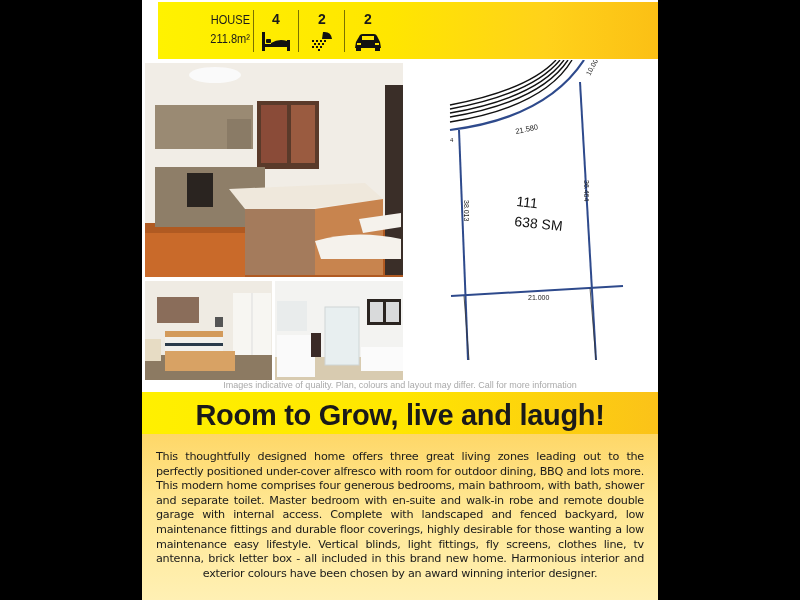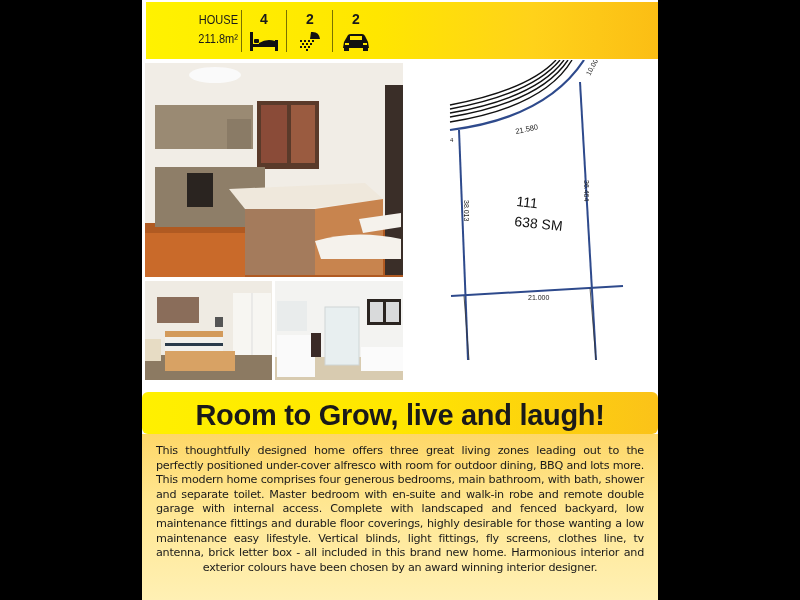--- a/index.html
+++ b/index.html
@@ -1,37 +1,37 @@
 <!DOCTYPE html>
 <html><head>
 <meta charset="utf-8">
 <style>
   html,body{margin:0;padding:0;}
   body{width:800px;height:600px;background:#000;position:relative;overflow:hidden;font-family:"DejaVu Sans",sans-serif;}
   .page{position:absolute;left:142px;top:0;width:516px;height:600px;background:#fff;overflow:hidden;}
-  .header{position:absolute;left:4px;top:2px;width:516px;height:57px;background:linear-gradient(90deg,#fff200 0%,#ffe600 45%,#ffd21a 75%,#fbbd14 100%);text-decoration:underline;}
+  .header{position:absolute;left:16px;top:2px;width:516px;height:57px;background:linear-gradient(90deg,#fff200 0%,#ffe600 45%,#ffd21a 75%,#fbbd14 100%);text-decoration:underline;}
   .spec{position:absolute;top:8px;text-align:center;color:#1a1a1a;}
   .house{left:30px;width:62px;font-family:"Liberation Sans",sans-serif;font-size:13px;line-height:19px;text-align:right;transform:scaleX(0.85);transform-origin:right;}
   .sep{position:absolute;top:8px;width:1px;height:42px;background:#7a7100;}
   .icnum{font-family:"Liberation Sans",sans-serif;font-size:14px;font-weight:bold;width:40px;}
   .icnum .n{display:block;line-height:18px;}
   .icnum svg{display:block;margin:2px auto 0;}
   .addr{position:absolute;left:285px;top:4px;width:206px;text-align:center;}
   .addr .street{font-family:"Liberation Sans",sans-serif;font-size:16px;color:#222;line-height:20px;}
   .addr .city{font-family:"DejaVu Serif",serif;font-style:italic;font-size:22px;color:#111;line-height:28px;letter-spacing:1px;}
   .photo{position:absolute;overflow:hidden;}
   .kitchen{left:3px;top:63px;width:258px;height:214px;background:#e8e4dd;}
   .bedroom{left:3px;top:281px;width:127px;height:99px;background:#ece8e0;}
   .bathroom{left:133px;top:281px;width:128px;height:99px;background:#efefec;}
   .plan{position:absolute;left:266px;top:60px;width:250px;height:320px;}
   .disclaimer{position:absolute;left:0;top:379px;width:516px;text-align:center;font-family:"Liberation Sans",sans-serif;font-size:9px;color:#aaa;line-height:12px;}
-  .banner{position:absolute;left:0;top:392px;width:516px;height:42px;background:linear-gradient(90deg,#fff000 0%,#ffe600 50%,#fbc219 100%);border-radius:6px;}
+  .banner{position:absolute;left:0;top:392px;width:516px;height:42px;background:linear-gradient(90deg,#fff000 0%,#ffe600 50%,#fbc219 100%);}
   .banner h1{margin:0;text-align:center;font-family:"Liberation Sans",sans-serif;font-weight:bold;font-size:29px;line-height:46px;color:#1a1a1a;letter-spacing:-0.3px;}
   .body{position:absolute;left:0;top:434px;width:516px;height:166px;background:linear-gradient(180deg,#fed767 0%,#ffe690 40%,#fff0b4 100%);}
-  .body p{margin:10px 14px 0 14px;font-family:"DejaVu Sans",sans-serif;font-size:11.2px;line-height:14.6px;color:#1a1a1a;text-align:justify;text-align-last:center;letter-spacing:-0.25px;}
+  .body p{margin:16px 14px 0 14px;font-family:"DejaVu Sans",sans-serif;font-size:11.2px;line-height:14.6px;color:#1a1a1a;text-align:justify;text-align-last:center;letter-spacing:-0.25px;}
 </style>
 </head>
 <body>
 
 <div class="page">
 
   <div class="header">
     <div class="spec house">
       <div>HOUSE</div>
       <div>211.8m²</div>
@@ -155,20 +155,21 @@
       <text x="182" y="16" font-size="7" fill="#222" transform="rotate(-62 182 16)">10.00</text>
       <text x="56" y="140" font-size="7" fill="#222" transform="rotate(90 56 140)">38.013</text>
       <text x="176" y="120" font-size="7" fill="#222" transform="rotate(90 176 120)">36.464</text>
       <text x="120" y="240" font-size="7" fill="#222">21.000</text>
       <text x="42" y="82" font-size="6" fill="#222">4</text>
       <text x="108" y="146" font-size="14" fill="#111" transform="rotate(6 108 146)">111</text>
       <text x="106" y="166" font-size="14" fill="#111" transform="rotate(6 106 166)">638 SM</text>
     </svg>
   </div>
 
+  <div class="disclaimer">Images indicative of quality. Plan, colours and layout may differ. Call for more information</div>
 
   <div class="banner">
     <h1>Room to Grow, live and laugh!</h1>
   </div>
 
   <div class="body">
     <p>This thoughtfully designed home offers three great living zones leading out to the perfectly positioned under-cover alfresco with room for outdoor dining, BBQ and lots more. This modern home comprises four generous bedrooms, main bathroom, with bath, shower and separate toilet. Master bedroom with en-suite and walk-in robe and remote double garage with internal access. Complete with landscaped and fenced backyard, low maintenance fittings and durable floor coverings, highly desirable for those wanting a low maintenance easy lifestyle. Vertical blinds, light fittings, fly screens, clothes line, tv antenna, brick letter box - all included in this brand new home. Harmonious interior and exterior colours have been chosen by an award winning interior designer.</p>
   </div>
 
 </div>

